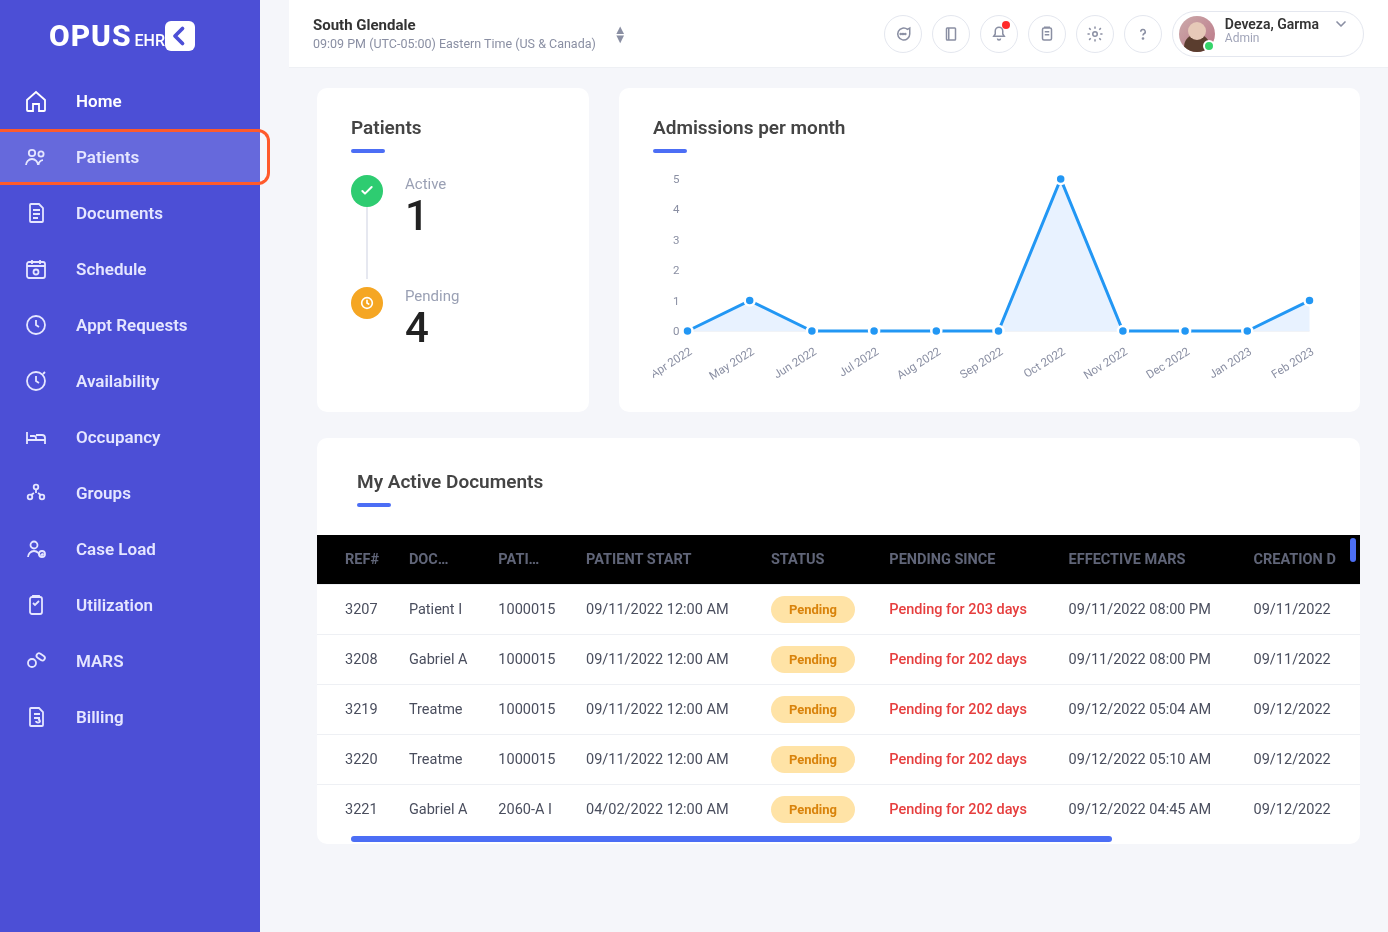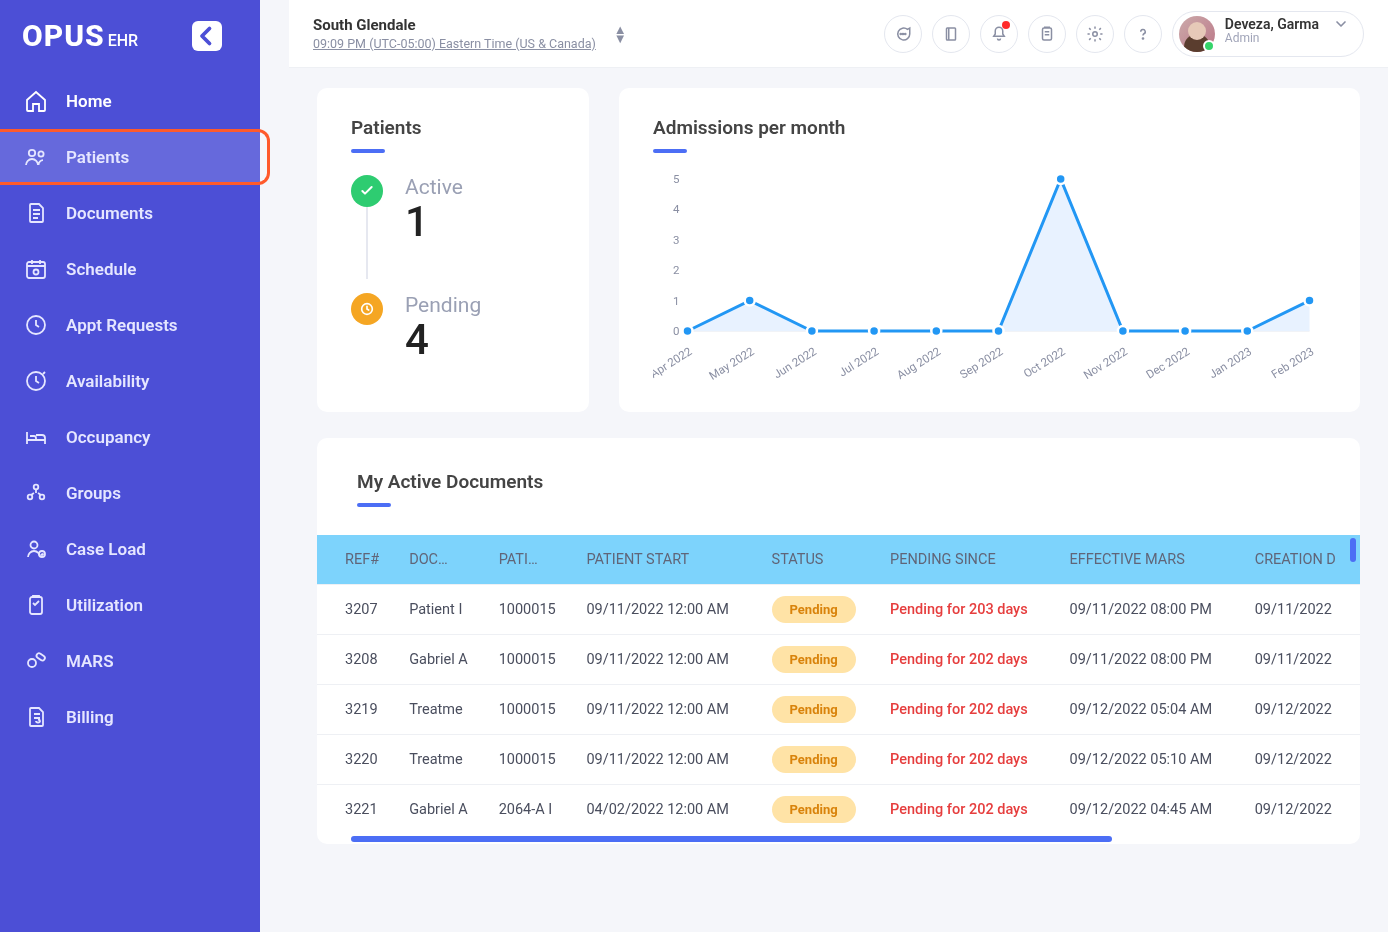--- a/index.html
+++ b/index.html
@@ -18,36 +18,36 @@
     width: 260px;
     background: #4c4fd6;
     color: #fff;
     display: flex;
     flex-direction: column;
     padding-top: 14px;
   }
   .sidebar-header {
     display: flex;
     align-items: center;
-    justify-content: space-between;
+    justify-content: center;
     padding: 4px 38px 20px 22px;
   }
   .logo { display: flex; align-items: flex-end; gap:3px; }
   .logo-main { font-size: 30px; font-weight: 800; letter-spacing: 1px;}
   .logo-sub { font-size: 16px; font-weight: 500; margin-bottom: 3px; }
   .collapse-btn {
     width: 30px; height: 30px;
     background: #fff; color:#4c4fd6;
     border-radius: 6px;
     display:flex;align-items:center;justify-content:center;
     cursor:pointer;
   }
   .nav { display:flex; flex-direction:column; }
   .nav-item {
-    display:flex; align-items:center; gap:18px;
+    display:flex; align-items:center; gap:28px;
     padding: 16px 24px;
     font-size: 17px;
     font-weight: 600;
     cursor:pointer;
     color:#e5e6ff;
     position:relative;
   }
   .nav-item.active-home { color:#fff; }
   .nav-item.highlighted {
     background: rgba(255,255,255,0.15);
@@ -75,21 +75,21 @@
   .topbar {
     height:68px;
     background:#fff;
     border-bottom:1px solid #eef0f4;
     display:flex; align-items:center;
     padding: 0 24px;
     gap:14px;
   }
   .loc-block { display:flex; align-items:center; gap:18px; flex:1; }
   .loc-text .loc-name { font-size:15px; font-weight:700; color:#333; }
-  .loc-text .loc-time { font-size:12.5px; color:#8a8fa3; margin-top:2px;text-decoration:underline; }
+  .loc-text .loc-time { font-size:12.5px; color:#8a8fa3; margin-top:2px; }
   .loc-caret { color:#8a8fa3; font-size:13px; line-height:9px; cursor:pointer; }
   .top-actions { display:flex; align-items:center; gap:10px; }
   .circle-btn {
     width:38px; height:38px; border-radius:50%;
     border:1px solid #e4e7ef; background:#fff;
     display:flex;align-items:center;justify-content:center;
     color:#8a8fa3; cursor:pointer; position:relative;
   }
   .circle-btn svg { width:18px; height:18px; stroke:#8a8fa3; fill:none; stroke-width:2; }
   .dot-badge { position:absolute; top:5px; right:7px; width:8px; height:8px; background:#ff2b2b; border-radius:50%; }
@@ -116,39 +116,39 @@
   .card-title { font-size:19px; font-weight:600; color:#444; }
   .title-underline { width:34px; height:4px; background:#4c6ef5; border-radius:3px; margin-top:10px; }
   .card.patients-card { width:272px; }
   .card.chart-card { flex:1; }
   .pat-stats { margin-top:22px; display:flex; flex-direction:column; }
   .pat-row { display:flex; gap:22px; align-items:flex-start; position:relative; }
   .stat-circle { width:32px;height:32px;border-radius:50%; display:flex;align-items:center;justify-content:center; color:#fff; z-index:1;}
   .stat-circle.green{background:#2ecc71;}
   .stat-circle.orange{background:#f5a623;}
   .stat-line { position:absolute; left:15px; top:32px; width:2px; height:72px; background:#e6e8f0; }
-  .stat-label { font-size:21px; color:#9aa0b4; }
+  .stat-label { font-size:15px; color:#9aa0b4; }
   .stat-value { font-size:42px; font-weight:500; color:#222; line-height:1; margin-top:2px;}
   .pat-row + .pat-row { margin-top:50px;}
 
   
   .chart-wrap { margin-top:18px; }
   .chart-svg { width:100%; height:210px; }
   .axis-text { font-size:11.5px; fill:#8a8fa3; }
   .area-path { fill:#e8f2ff; stroke:none; }
   .line-path { fill:none; stroke:#2297f4; stroke-width:3; }
   .pt { fill:#2297f4; stroke:#fff; stroke-width:2.5; }
 
   
   .docs-card { margin-top:26px; padding:32px 0 0 0; }
   .docs-card .card-title, .docs-card .title-underline { margin-left:40px; }
   .table-outer { margin-top:28px; overflow-x:auto; }
   table { width:100%; border-collapse:collapse; font-size:14.5px; }
   thead th {
-    background:#7dd3fc; color:#606578; font-weight:400;
+    background:#000000; color:#606578; font-weight:700;
     padding:16px 10px; text-align:left; white-space:nowrap;
   }
   thead th:first-child{padding-left:28px;}
   tbody td {
     padding:16px 10px; border-top:1px solid #eef0f4; color:#4a4e5e; white-space:nowrap;
   }
   tbody td:first-child{padding-left:28px;}
   .badge-pending {
     background:#ffe3a6; color:#d9830b;
     font-size:13px; font-weight:700;
@@ -493,21 +493,21 @@
                   <td>1000015</td>
                   <td>09/11/2022 12:00 AM</td>
                   <td><span class="badge-pending">Pending</span></td>
                   <td><span class="pending-text">Pending for 202 days</span></td>
                   <td>09/12/2022 05:10 AM</td>
                   <td>09/12/2022</td>
                 </tr>
                 <tr>
                   <td>3221</td>
                   <td>Gabriel A</td>
-                  <td>2064-A I</td>
+                  <td>2060-A I</td>
                   <td>04/02/2022 12:00 AM</td>
                   <td><span class="badge-pending">Pending</span></td>
                   <td><span class="pending-text">Pending for 202 days</span></td>
                   <td>09/12/2022 04:45 AM</td>
                   <td>09/12/2022</td>
                 </tr>
               </tbody>
           </table>
         </div>
         <div class="hscroll-wrap">

